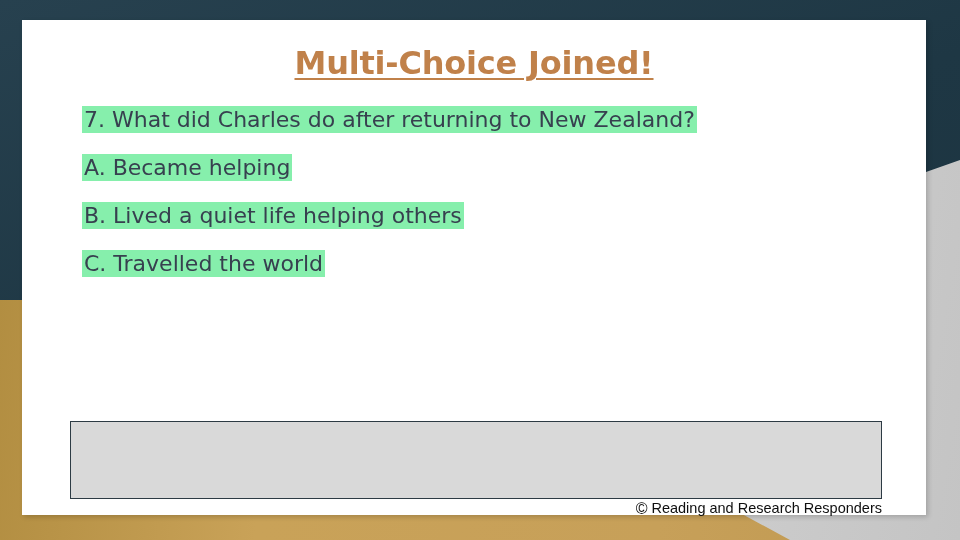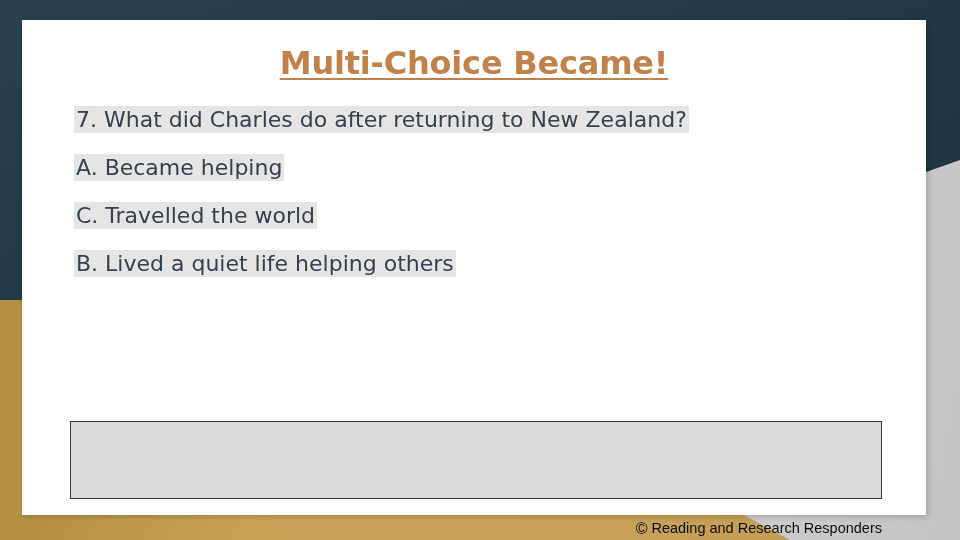--- a/index.html
+++ b/index.html
@@ -111,22 +111,23 @@
   }
 
   .qa-line {
     font-family: "DejaVu Sans", sans-serif;
     font-size: 22px;
     line-height: 48px;
     color: #37404f;
     white-space: nowrap;
   }
   .qa-line span.hl {
-    background: #e5e5e5;
+    background: #86efac;
     padding: 1px 2px;
+    margin-left: 8px;
   }
 
   .answer-box {
     position: absolute;
     left: 48px;
     top: 401px;
     width: 812px;
     height: 78px;
     background: #d9d9d9;
     border: 1px solid #2d3b44;
@@ -136,49 +137,48 @@
   .copyright {
     position: absolute;
     left: 0;
     top: 480px;
     width: 860px;
     text-align: right;
     font-family: "Liberation Sans", sans-serif;
     font-size: 14.5px;
     color: #0f0f0f;
     white-space: nowrap;
-    margin-top: 20px;
   }
   .copyright .cmark {
     font-size: 16px;
     vertical-align: -1px;
   }
 </style>
 </head>
 <body>
 
 <div class="slide">
 
   <div class="deco-gold"></div>
   <div class="deco-navy"></div>
   <div class="deco-silver"></div>
 
   <div class="card">
 
-    <div class="title">Multi-Choice Became!</div>
+    <div class="title">Multi-Choice Joined!</div>
 
     <div class="qa-block">
 
       <div class="qa-line"><span class="hl">7. What did Charles do after returning to New Zealand?</span></div>
 
       <div class="qa-line"><span class="hl">A. Became helping</span></div>
 
+      <div class="qa-line"><span class="hl">B. Lived a quiet life helping others</span></div>
+
       <div class="qa-line"><span class="hl">C. Travelled the world</span></div>
-
-      <div class="qa-line"><span class="hl">B. Lived a quiet life helping others</span></div>
 
 
     </div>
 
     <div class="answer-box"></div>
 
     <div class="copyright">
       <span class="cmark">©</span>
       <span>Reading and Research Responders</span>
     </div>

